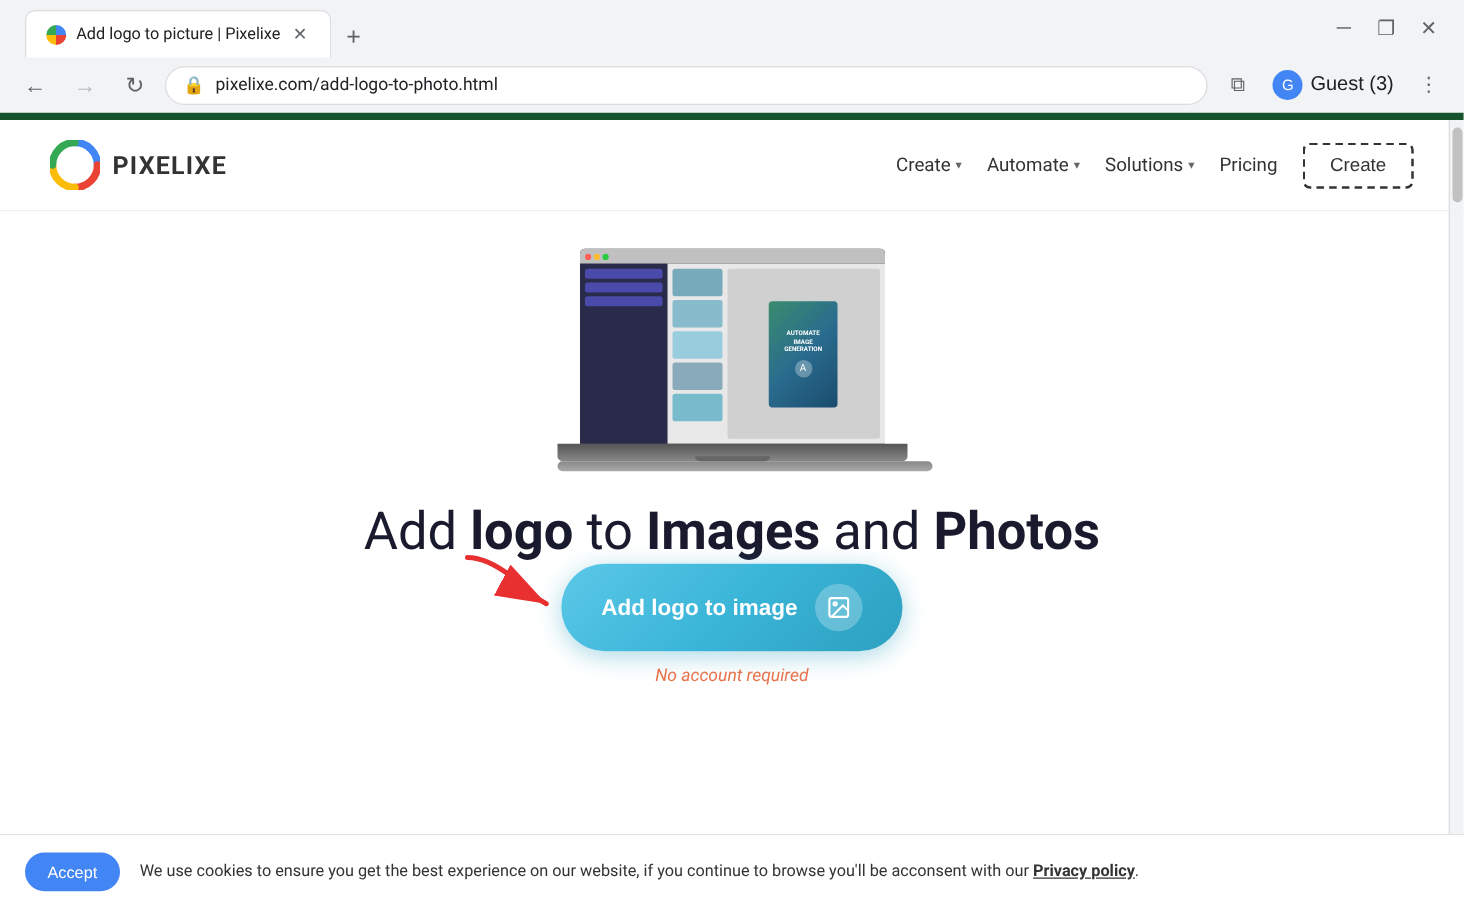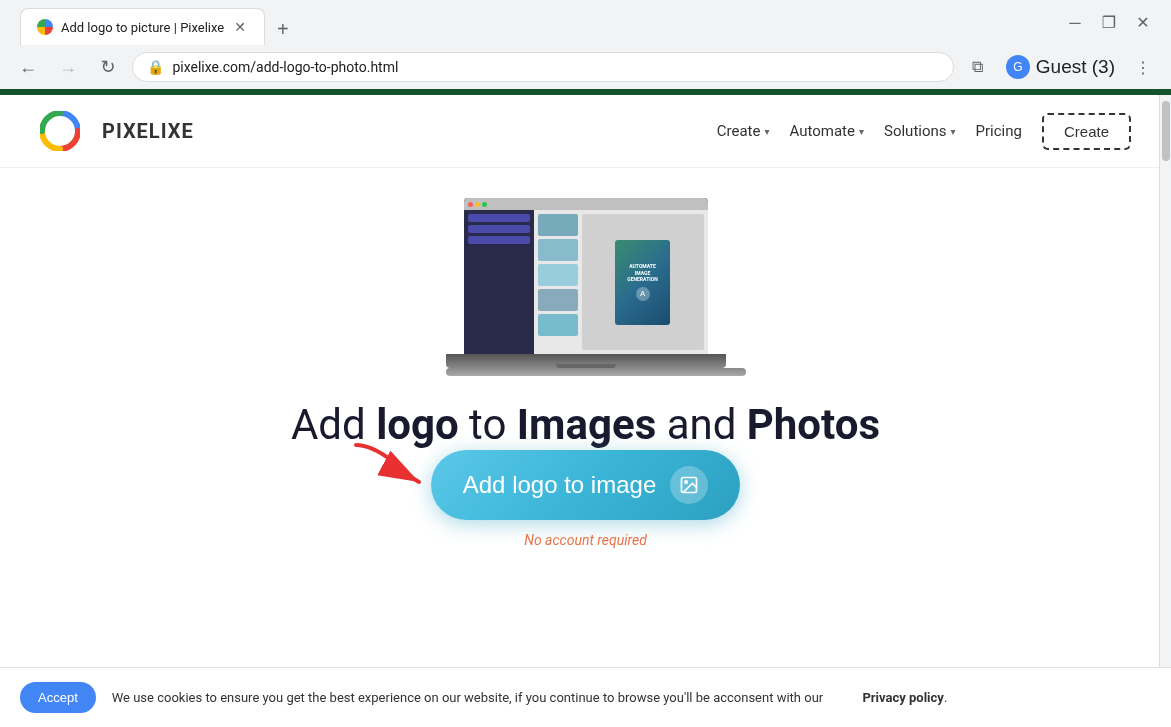--- a/index.html
+++ b/index.html
@@ -150,21 +150,21 @@
       width: 24px;
       height: 24px;
       border-radius: 50%;
       background: #4285f4;
       color: white;
       font-size: 12px;
       display: flex;
       align-items: center;
       justify-content: center;
     }
-    .profile-label { font-size: 19px; color: #202124; }
+    .profile-label { font-size: 16px; color: #202124; }
 
     
     .browser-content-wrapper {
       display: flex;
       position: relative;
     }
     .scrollbar-track {
       width: 12px;
       background: #f1f3f4;
       border-left: 1px solid #dadce0;
@@ -194,21 +194,21 @@
     .site-nav {
       display: flex;
       align-items: center;
       padding: 16px 40px;
       border-bottom: 1px solid #f0f0f0;
       background: #fff;
     }
     .logo-area {
       display: flex;
       align-items: center;
-      gap: 22px;
+      gap: 10px;
       margin-right: auto;
     }
     .logo-circle {
       width: 40px;
       height: 40px;
     }
     .logo-name {
       font-size: 20px;
       font-weight: 700;
       letter-spacing: 1px;
@@ -414,23 +414,23 @@
       border: none;
       border-radius: 50px;
       padding: 16px 32px;
       display: flex;
       align-items: center;
       gap: 14px;
       cursor: pointer;
       box-shadow: 0 4px 20px rgba(45, 160, 192, 0.4);
     }
     .cta-btn-text {
-      font-size: 24px;
+      font-size: 18px;
       color: #fff;
-      font-weight: 400;
+      font-weight: 700;
       text-align: center;
     }
     .cta-btn-icon {
       width: 38px;
       height: 38px;
       background: rgba(255,255,255,0.25);
       border-radius: 50%;
       display: flex;
       align-items: center;
       justify-content: center;
@@ -468,22 +468,22 @@
       font-size: 13px;
       cursor: pointer;
       font-weight: 400;
       white-space: nowrap;
       flex-shrink: 0;
     }
     .cookie-text { flex: 1; }
     .cookie-link {
       color: #333;
       font-weight: 700;
-      cursor: pointer;
-      margin-left: 36px;
+      text-decoration: underline;
+      cursor: pointer;
     }
 
     
     .red-arrow {
       width: 80px;
       height: 60px;
     }
   </style>
 </head>
 <body>

